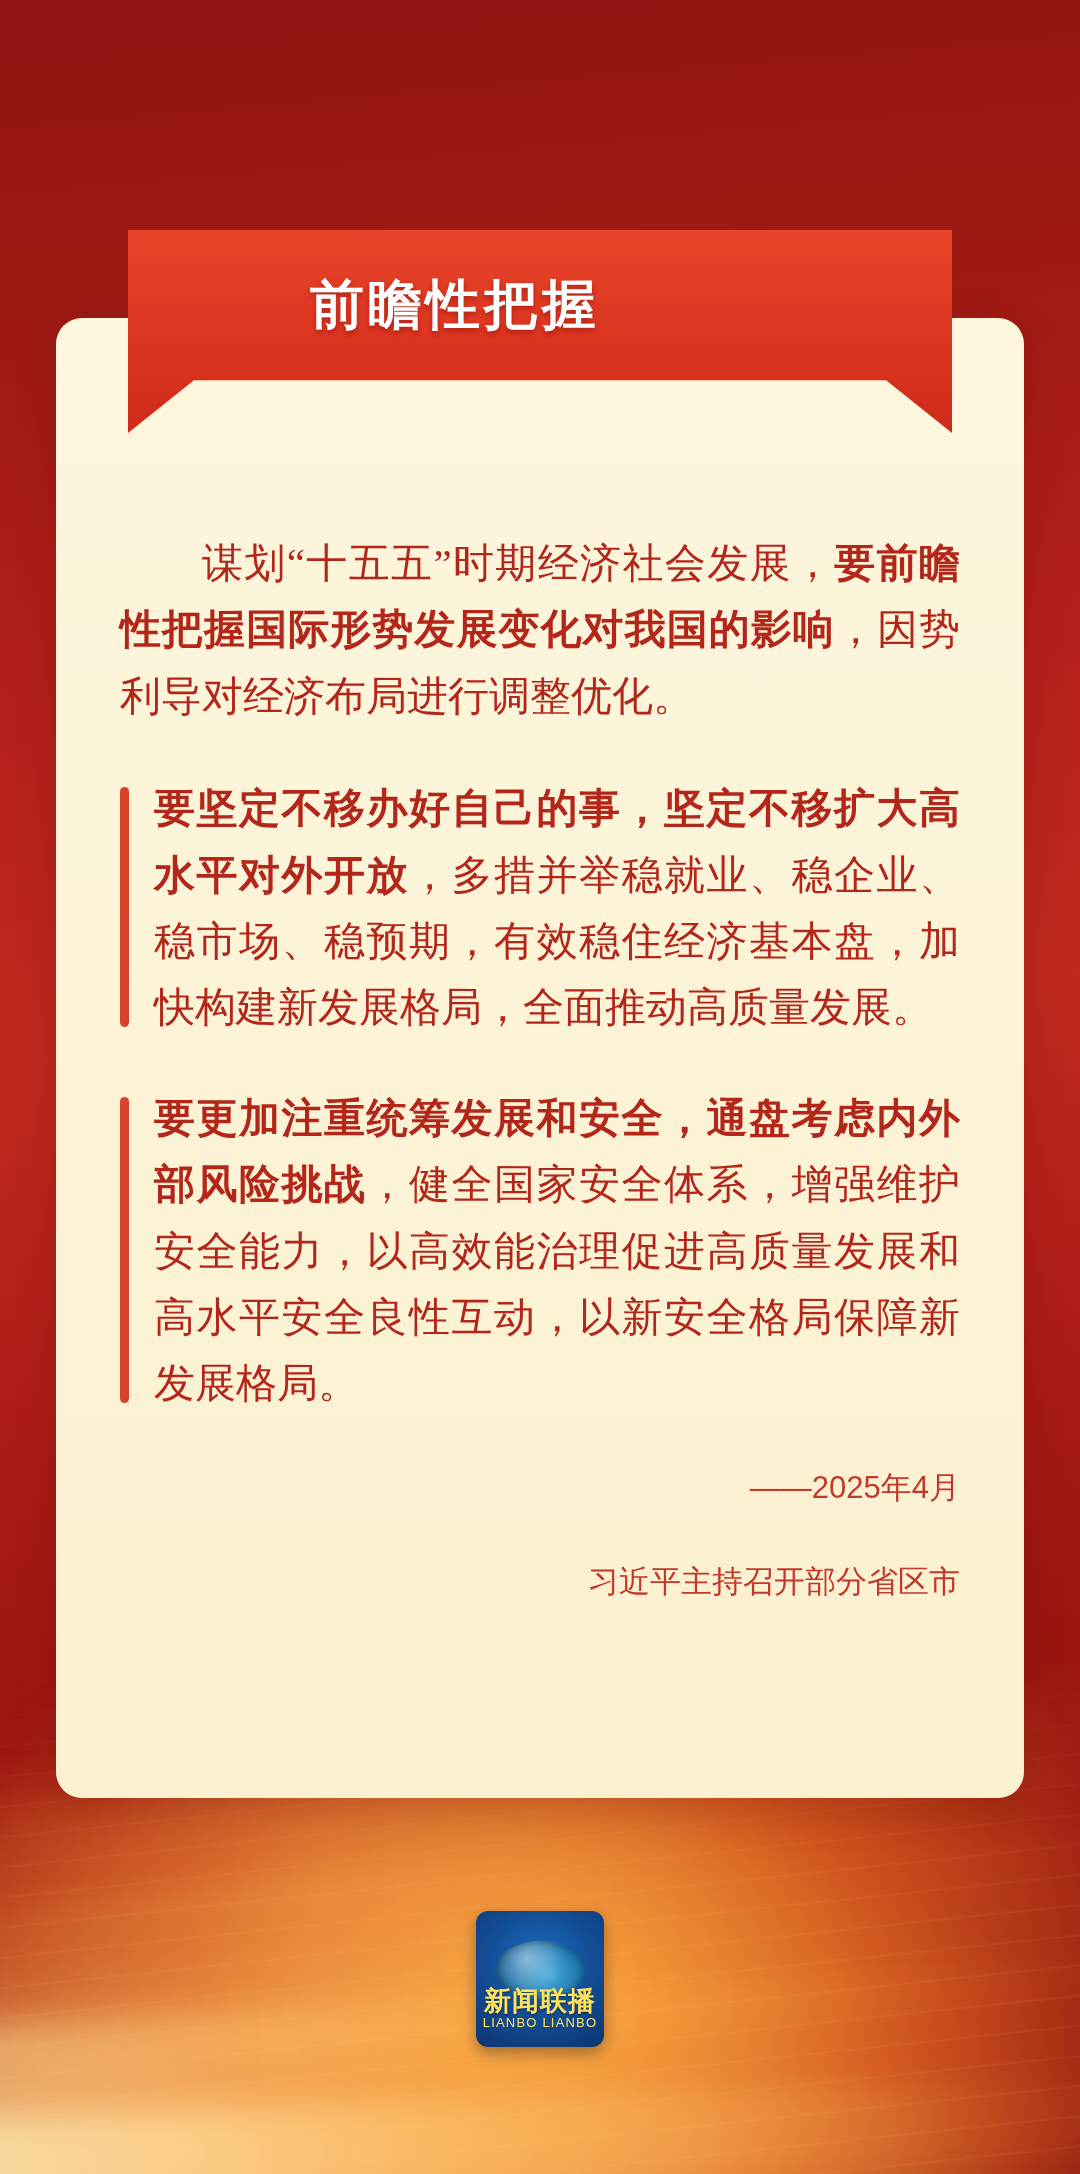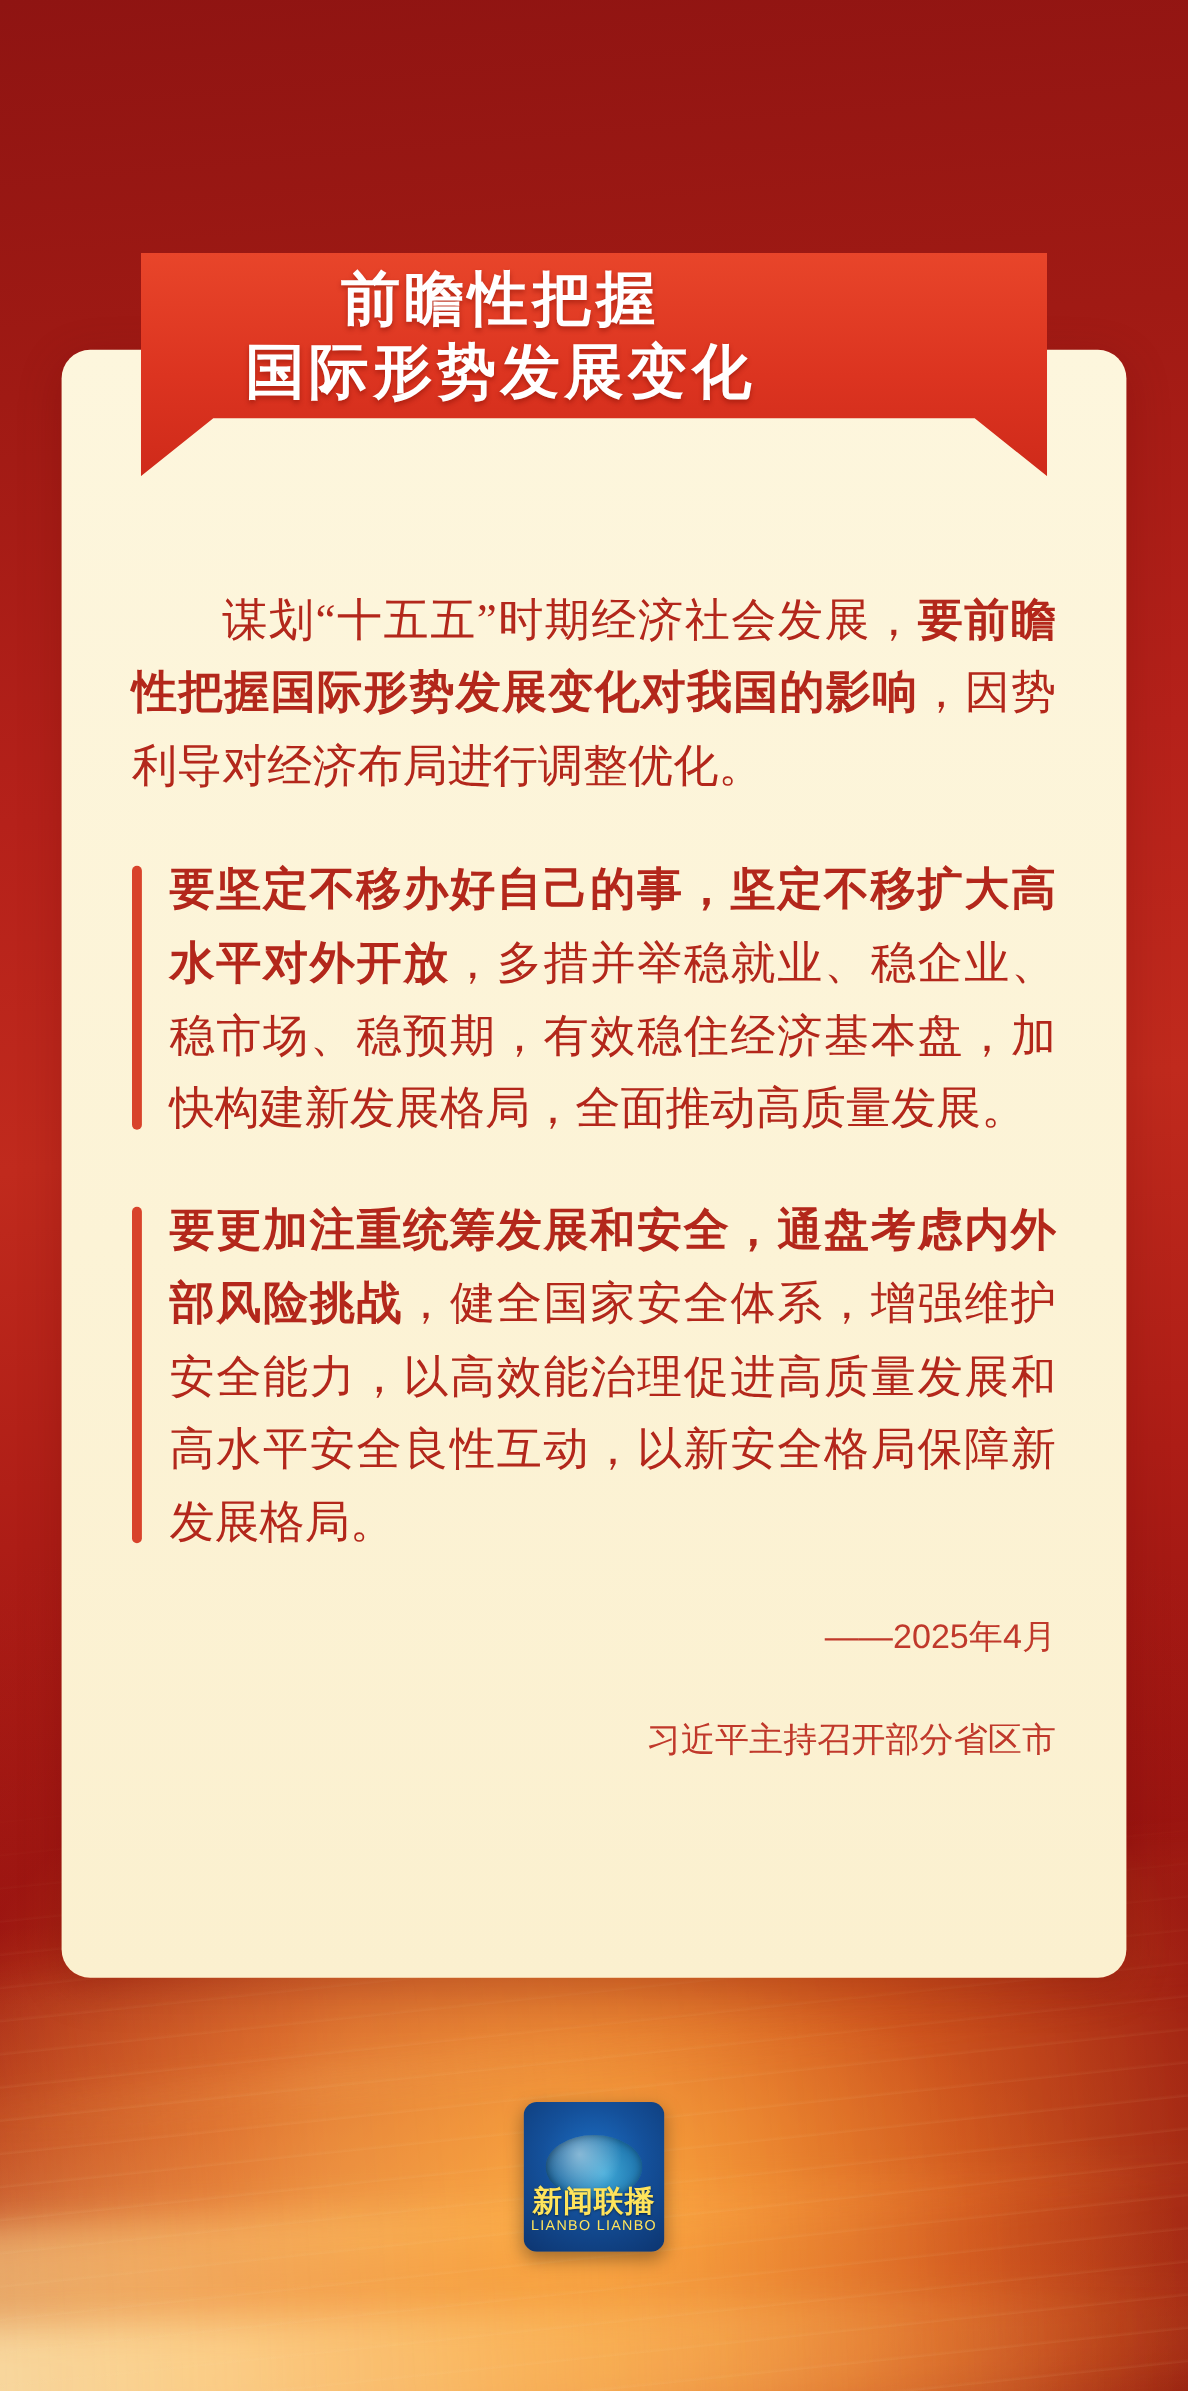--- a/index.html
+++ b/index.html
@@ -215,21 +215,20 @@
   <div class="streak s3"></div>
   <div class="streak s4"></div>
   <div class="glowlines"></div>
 
 
   <div class="card"></div>
 
   <div class="ribbon"></div>
   <div class="ribbon-inner">
     <div class="ribbon-line">前瞻性把握</div>
-    <div class="ribbon-line">国际形势发展变化</div>
   </div>
 
   <div class="card-body">
 
     <p class="para first"><span>谋划“十五五”时期经济社会发展，</span><span class="em">要前瞻性把握国际形势发展变化对我国的影响</span><span>，因势利导对经济布局进行调整优化。</span></p>
 
     <div class="bullet">
       <p><span class="em">要坚定不移办好自己的事，坚定不移扩大高水平对外开放</span><span>，多措并举稳就业、稳企业、稳市场、稳预期，有效稳住经济基本盘，加快构建新发展格局，全面推动高质量发展。</span></p>
     </div>
 

